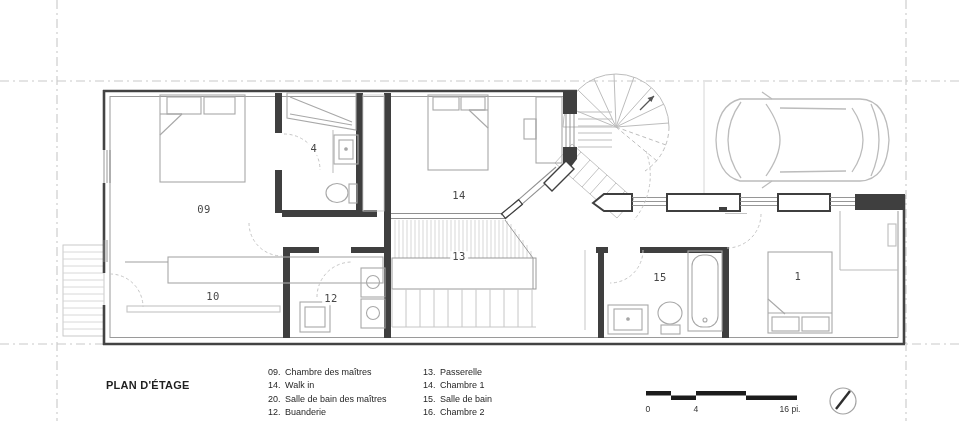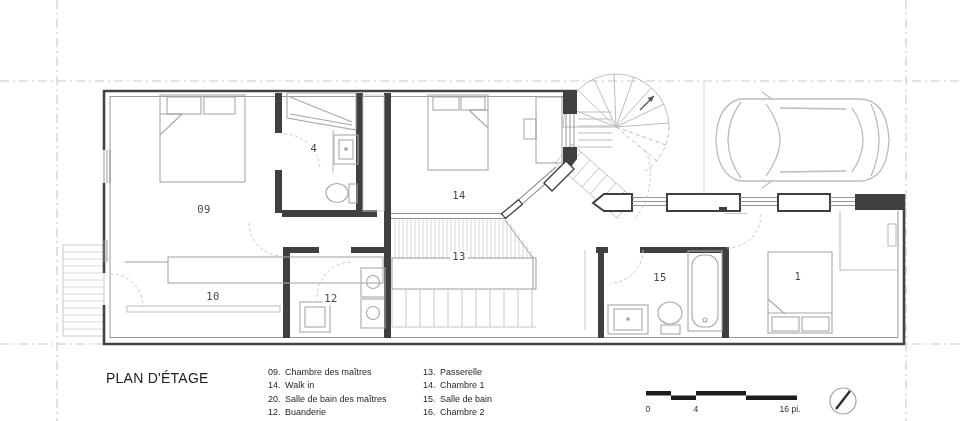--- a/index.html
+++ b/index.html
@@ -3,21 +3,21 @@
 <meta charset="utf-8">
 <style>
   html,body{margin:0;padding:0;background:#ffffff;}
   .stage{position:relative;width:960px;height:421px;background:#ffffff;overflow:hidden;
          font-family:"Liberation Sans",sans-serif;}
   .stage svg{position:absolute;left:0;top:0;}
   .room-label{position:absolute;transform:translate(-50%,-50%);
     font-family:"DejaVu Sans Mono",monospace;font-size:10.5px;color:#474747;
     letter-spacing:.5px;background:rgba(255,255,255,.92);padding:0 2px;line-height:1.1;}
   .legend{position:absolute;top:367px;left:0;width:960px;font-size:9px;color:#262626;}
-  .legend-title{position:absolute;left:106px;top:3px;font-weight:400;font-size:14px;
+  .legend-title{position:absolute;left:106px;top:12px;font-weight:700;font-size:11px;
     letter-spacing:.25px;color:#1f1f1f;}
   .legend-col{position:absolute;top:0;}
   .legend-col.col-a{left:268px;}
   .legend-col.col-b{left:423px;}
   .legend-row{display:flex;height:13.3px;align-items:flex-start;white-space:nowrap;}
   .legend-num{width:17px;flex:0 0 17px;}
   .scale-labels text{font-family:"Liberation Sans",sans-serif;font-size:8.6px;fill:#333;}
 </style>
 </head>
 <body>

